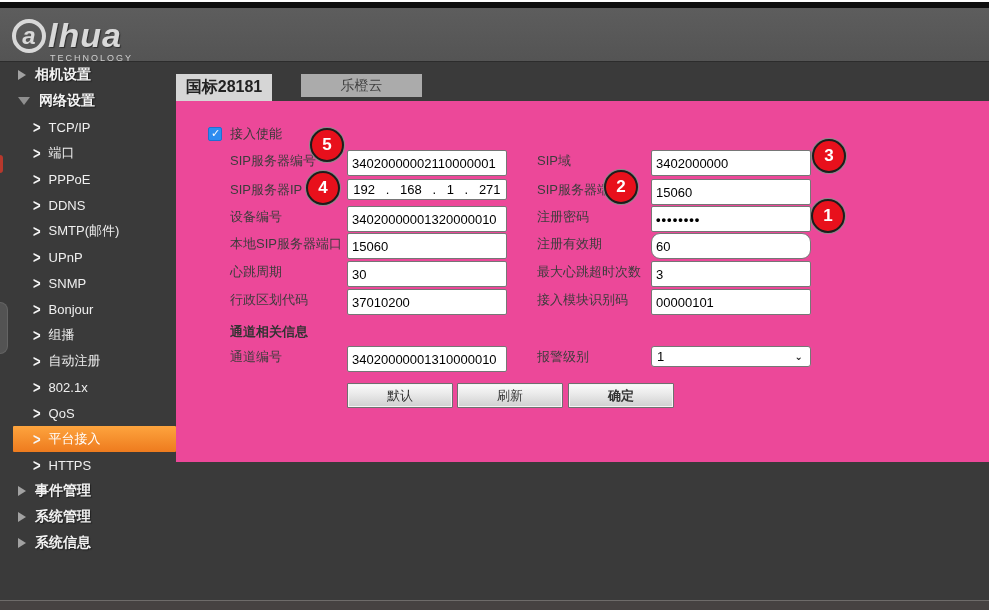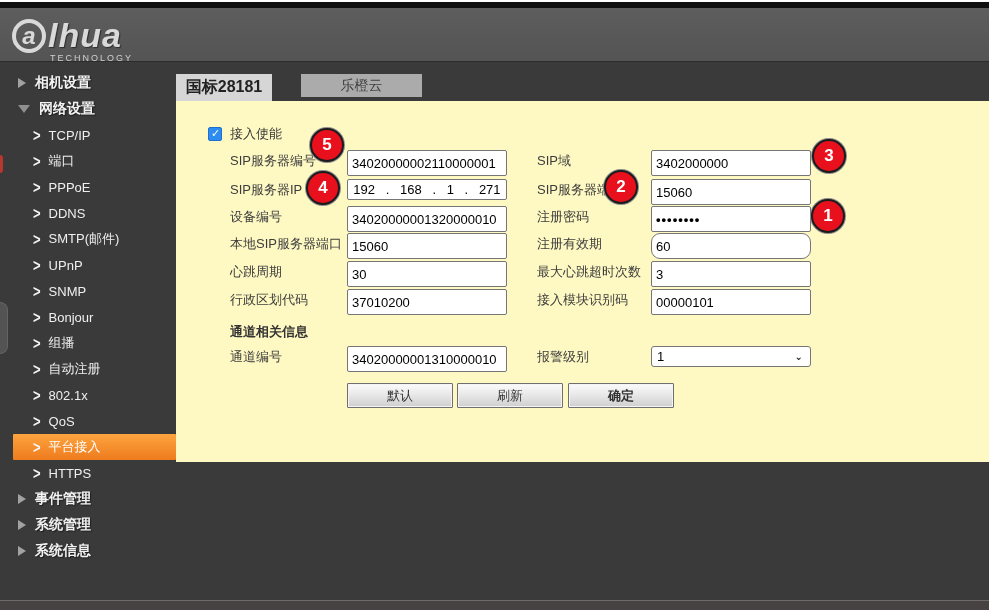--- a/index.html
+++ b/index.html
@@ -15,21 +15,21 @@
   .logo-row { display:flex; align-items:center; }
   .logo-a { display:inline-flex; align-items:center; justify-content:center; width:34px; height:34px;
             border:4px solid #d9d9d9; border-radius:50%; font-size:24px; font-weight:bold; font-style:italic; }
   .logo-rest { font-size:34px; font-weight:bold; font-style:italic; letter-spacing:1px; margin-left:2px;
                text-shadow:1px 1px 1px #2e2e2e; }
   .logo-tag { font-size:9px; letter-spacing:2px; color:#cfcfcf; margin-left:38px; margin-top:-2px; }
 
   .content { position:absolute; left:0; top:62px; width:989px; height:538px; background:#3a3a3a; }
 
   
-  .sidebar { position:absolute; left:0; top:0; width:176px; height:538px; padding-top:8px; }
+  .sidebar { position:absolute; left:0; top:0; width:176px; height:538px; padding-top:0; }
   .side-group { height:26px; display:flex; align-items:center; padding-left:18px; cursor:pointer; }
   .side-group .glabel { color:#f2f2f2; font-weight:bold; font-size:14px; margin-left:9px;
                         text-shadow:1px 1px 1px #1e1e1e; }
   .tri-right { width:0; height:0; border-top:5px solid transparent; border-bottom:5px solid transparent;
                border-left:8px solid #a2a2a2; }
   .tri-down  { width:0; height:0; border-left:6px solid transparent; border-right:6px solid transparent;
                border-top:8px solid #8f8f8f; }
   .side-sub { height:26px; display:flex; align-items:center; padding-left:33px; cursor:pointer; }
   .side-sub .chev { color:#f5f5f5; font-size:13px; font-weight:bold; transform:scaleY(1.2); }
   .side-sub .slabel { color:#efefef; font-size:13px; margin-left:8px; }
@@ -42,21 +42,21 @@
                  border:1px solid #646464; border-left:none; border-radius:0 8px 8px 0; }
 
   
   .tab { position:absolute; display:flex; align-items:center; justify-content:center; cursor:pointer; }
   .tab-active { left:176px; top:12px; width:96px; height:27px; background:#d6d6d6;
                 font-size:16px; font-weight:bold; color:#222; }
   .tab-idle { left:301px; top:12px; width:121px; height:23px; background:#ababab;
               font-size:14px; color:#3f3f3f; }
 
   
-  .panel { position:absolute; left:176px; top:39px; width:813px; height:361px; background:#fef9c3; }
+  .panel { position:absolute; left:176px; top:39px; width:813px; height:361px; background:#ec4899; }
 
   .cb-row { position:absolute; left:32px; top:24px; display:flex; align-items:center; }
   .checkbox { width:14px; height:14px; background:#2d8cf0; border:1px solid #1f6fd0; border-radius:2px;
               position:relative; cursor:pointer; }
   .checkbox::after { content:"✓"; position:absolute; left:2px; top:-1px; color:#fff; font-size:11px; font-weight:bold; }
   .cb-label { font-size:13px; color:#3a3a3a; margin-left:8px; }
 
   .flabel { position:absolute; font-size:13px; color:#3c3c3c; white-space:nowrap; line-height:21px; }
   .finput { position:absolute; width:160px; height:21px; border:1px solid #767676; border-radius:2px;
             background:#fff; font-size:13px; color:#000; padding:12px 4px;

